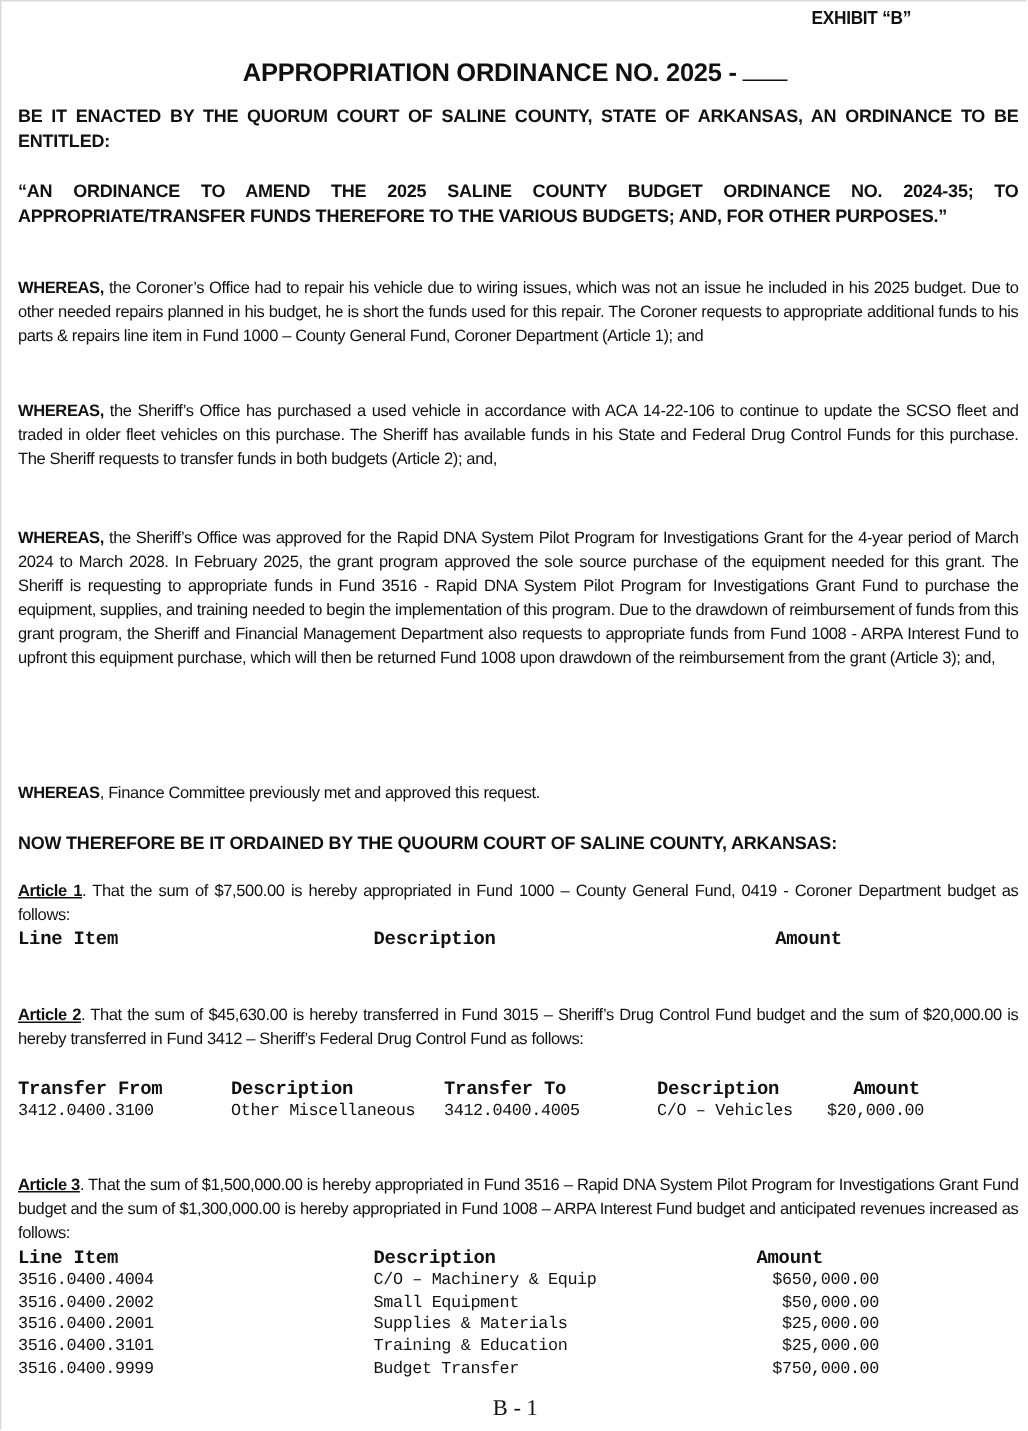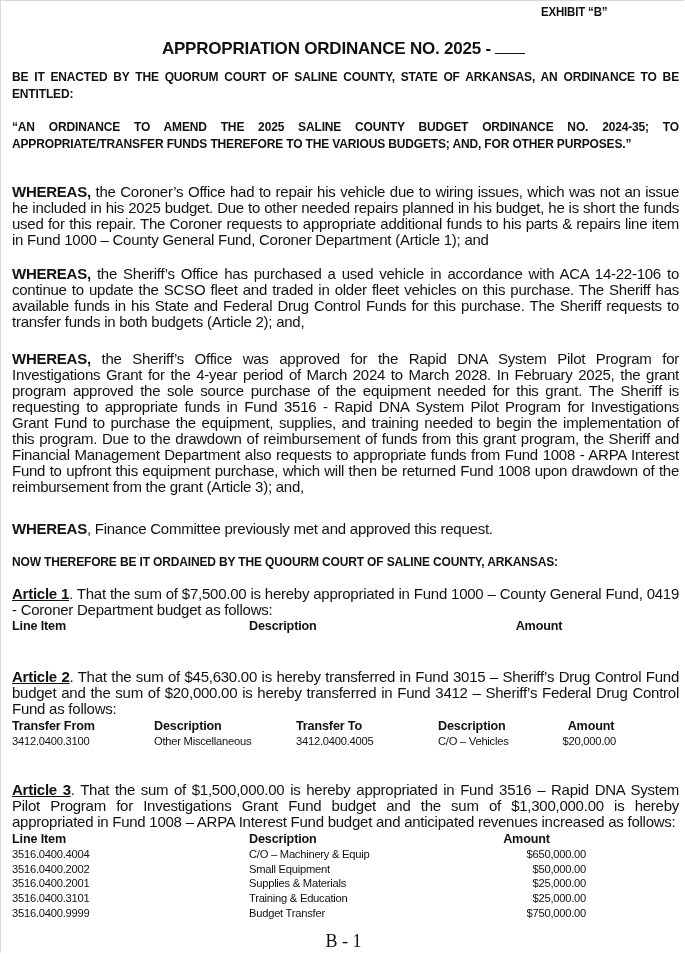--- a/index.html
+++ b/index.html
@@ -16,33 +16,33 @@
     border-top: 1px solid #d9d9d9;
     box-sizing: border-box;
   }
   .abs { position: absolute; }
   .bold { font-weight: bold; }
   .exhibit { top: 4px; left: 540px; font-size: 12.5px; font-weight: bold; letter-spacing: -0.2px; transform: scaleX(0.92); transform-origin: left; }
   .title { top: 38px; left: 0; width: 685px; text-align: center; font-size: 17px; font-weight: bold; letter-spacing: -0.2px; }
   .title .blank { display: inline-block; width: 30px; border-bottom: 1px solid #111; height: 11px; vertical-align: baseline; margin-left: 4px; }
   .block {
     left: 11px; width: 667px;
-    font-size: 15px; line-height: 16px;
+    font-size: 11px; line-height: 16px;
     text-align: justify;
     letter-spacing: -0.25px;
     transform-origin: left top;
   }
   .caps { font-weight: bold; font-size: 12px; line-height: 16.5px; letter-spacing: -0.15px; }
   .u { text-decoration: underline; font-weight: bold; }
   table { border-collapse: collapse; }
-  td, th { padding: 0; font-size: 11.2px; line-height: 14.7px; white-space: nowrap; text-align: left; letter-spacing: -0.25px; }
+  td, th { padding: 0; font-size: 11.2px; line-height: 14.7px; white-space: nowrap; text-align: left; letter-spacing: -0.25px; font-family: Liberation Mono, monospace; }
   th { font-weight: bold; font-size: 12.6px; line-height: 15px; letter-spacing: -0.15px; }
   .r { text-align: right; }
   .c { text-align: center; }
-  .footer { top: 930px; left: 0; width: 685px; text-align: center; font-family: "Liberation Serif", serif; font-size: 18px; }
+  .footer { top: 930px; left: 0; width: 685px; text-align: center; font-family: "Liberation Serif", serif; font-size: 15px; }
 </style>
 </head>
 <body>
 
 <div class="page">
 
   <div class="abs exhibit">EXHIBIT “B”</div>
 
   <div class="abs title">
     <span>APPROPRIATION ORDINANCE NO. 2025 -</span><span class="blank"></span>

